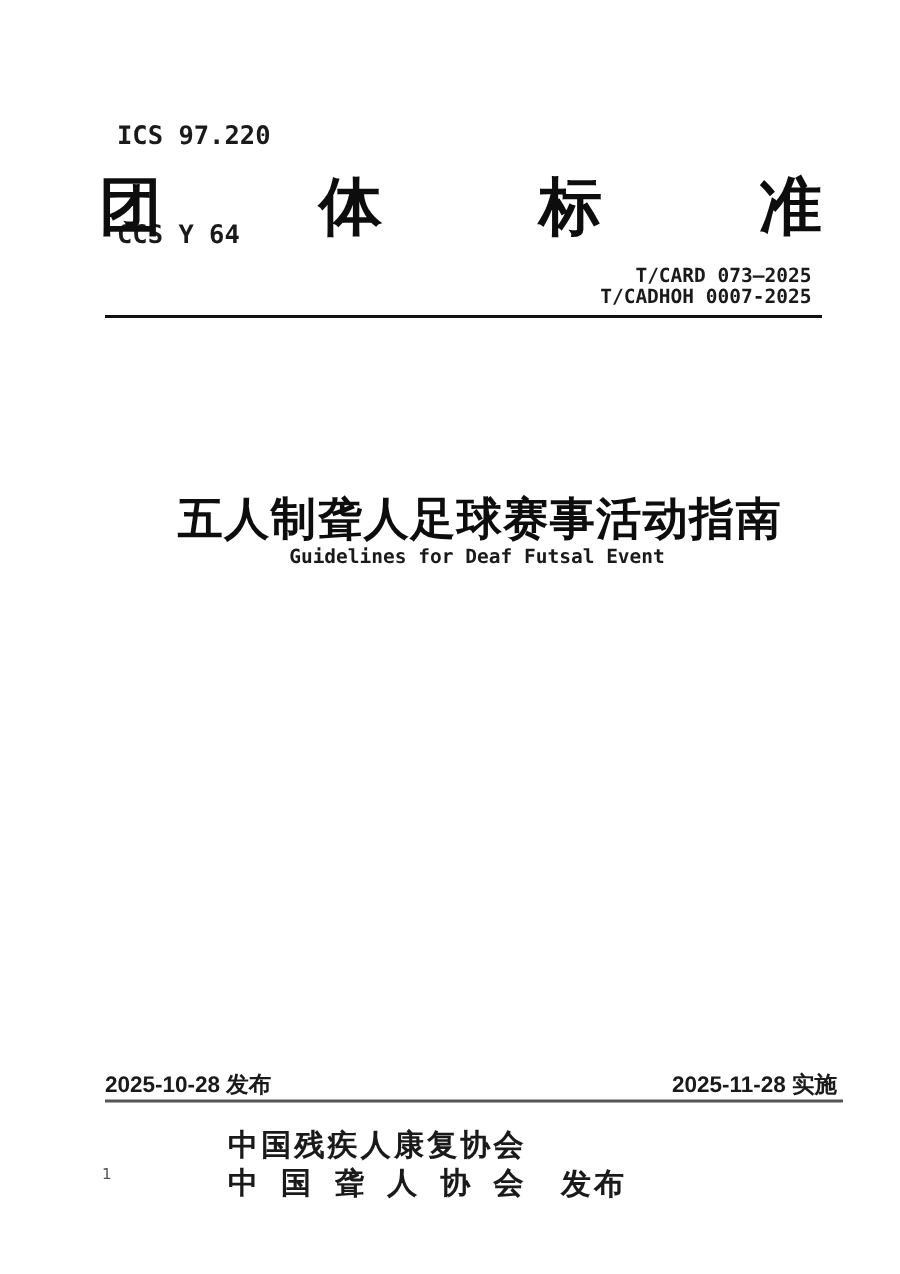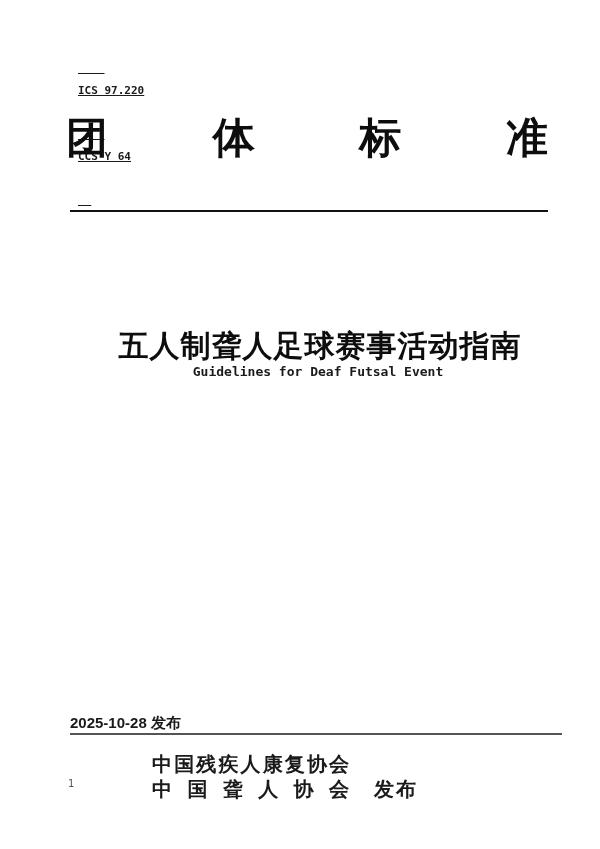--- a/index.html
+++ b/index.html
@@ -14,26 +14,25 @@
     background: #ffffff;
     color: #1a1a1a;
     font-family: "Liberation Sans", sans-serif;
     overflow: hidden;
   }
   .ics-block {
     position: absolute;
     left: 78px;
     top: 36px;
     font-family: "DejaVu Sans Mono", monospace;
-    font-size: 11px;
+    font-size: 17px;
     font-weight: 600;
     line-height: 22px;
     color: #1a1a1a;
     white-space: pre;
-    text-decoration: underline;
   }
   .doc-type {
     position: absolute;
     left: 66px;
     top: 114px;
     width: 482px;
     display: flex;
     justify-content: space-between;
     font-size: 42px;
     font-weight: 700;
@@ -146,29 +145,34 @@
     <div>CCS Y 64</div>
   </div>
 
   <div class="doc-type">
     <span>团</span>
     <span>体</span>
     <span>标</span>
     <span>准</span>
   </div>
 
+  <div class="std-nums">
+    <div>T/CARD 073—2025</div>
+    <div>T/CADHOH 0007-2025</div>
+  </div>
 
   <div class="rule-top"></div>
 
   <h1 class="title-zh">五人制聋人足球赛事活动指南</h1>
 
   <div class="title-en">Guidelines for Deaf Futsal Event</div>
 
   <div class="dates-row">
     <span>2025-10-28 发布</span>
+    <span>2025-11-28 实施</span>
   </div>
 
   <div class="rule-bottom"></div>
 
   <div class="pub-block">
     <div class="pub-line">
       <span>中</span>
       <span>国</span>
       <span>残</span>
       <span>疾</span>

